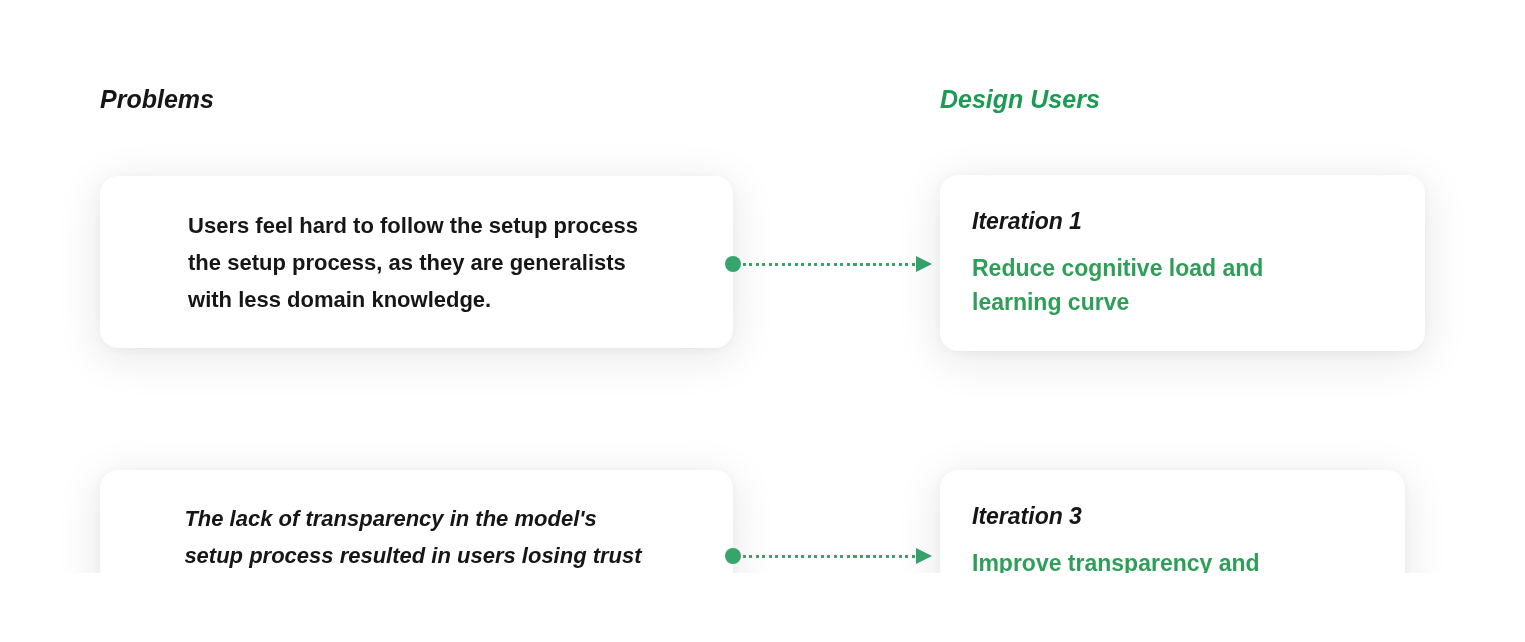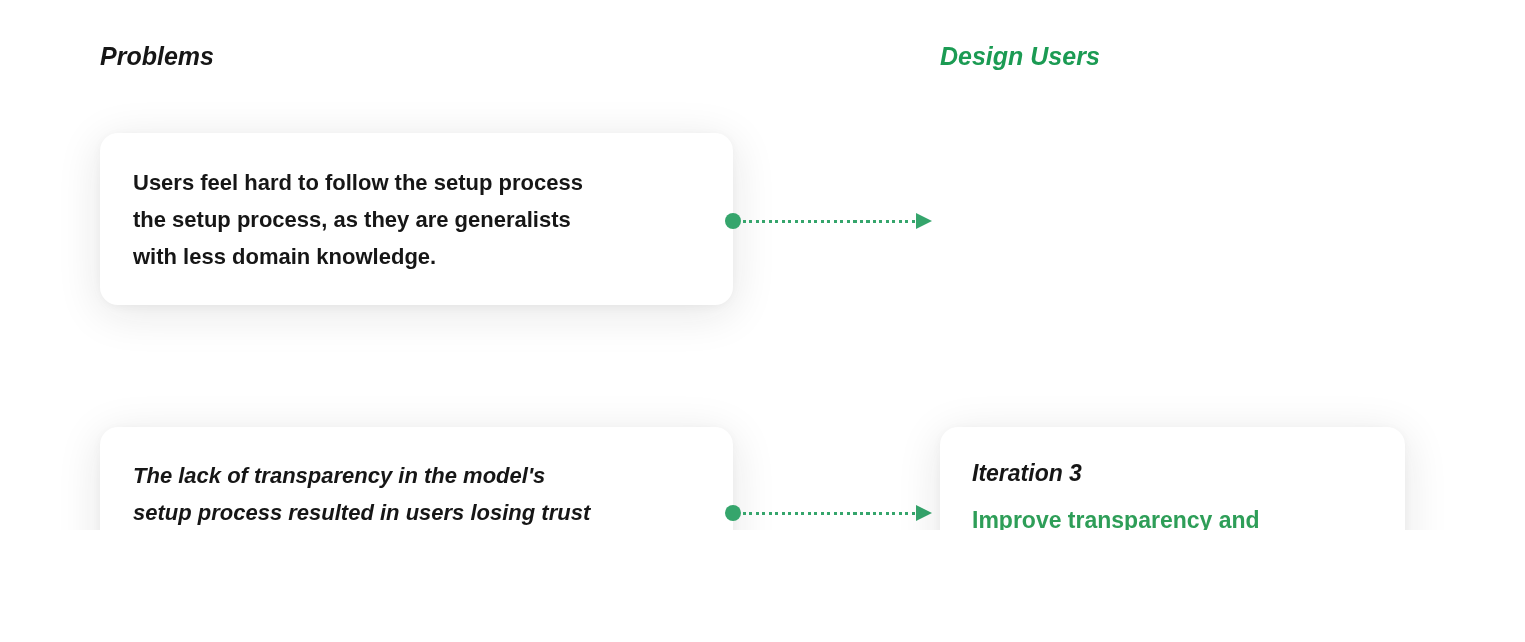--- a/index.html
+++ b/index.html
@@ -13,20 +13,21 @@
   * { margin: 0; padding: 0; box-sizing: border-box; }
   html, body { background: var(--page-bg); }
   body { font-family: "Liberation Sans", sans-serif; }
 
   .canvas {
     position: relative;
     width: 1525px;
     height: 530px;
     background: var(--page-bg);
     overflow: hidden;
+    margin-top: 43px;
   }
 
   .heading {
     position: absolute;
     top: 42px;
     font-size: 25px;
     line-height: 28px;
     font-weight: bold;
     font-style: italic;
     color: var(--text-black);
@@ -41,20 +42,21 @@
     border-radius: 18px;
     box-shadow: 0 8px 45px rgba(25,25,25,0.11), 0 2px 10px rgba(25,25,25,0.04);
   }
 
   .card.problem {
     left: 100px;
     width: 633px;
     display: flex;
     align-items: center;
     padding: 0 40px 0 33px;
+    justify-content: center;
   }
   .card.problem.r1 { top: 133px; height: 172px; }
   .card.problem.r2 { top: 427px; height: 171px; font-style: italic; }
 
   .problem-text {
     font-size: 22px;
     line-height: 37px;
     font-weight: bold;
     color: var(--text-black);
     white-space: pre;
@@ -127,20 +129,25 @@
 the setup process, as they are generalists
 with less domain knowledge.</p>
   </div>
 
   <div class="connector c1">
     <span class="dot"></span>
     <span class="line"></span>
     <span class="head"></span>
   </div>
 
+  <div class="card goal g1">
+    <div class="iteration-label">Iteration 1</div>
+    <div class="goal-text">Reduce cognitive load and
+learning curve</div>
+  </div>
 
   <div class="card problem r2">
     <p class="problem-text">The lack of transparency in the model's
 setup process resulted in users losing trust
 in the outcome.</p>
   </div>
 
   <div class="connector c2">
     <span class="dot"></span>
     <span class="line"></span>

